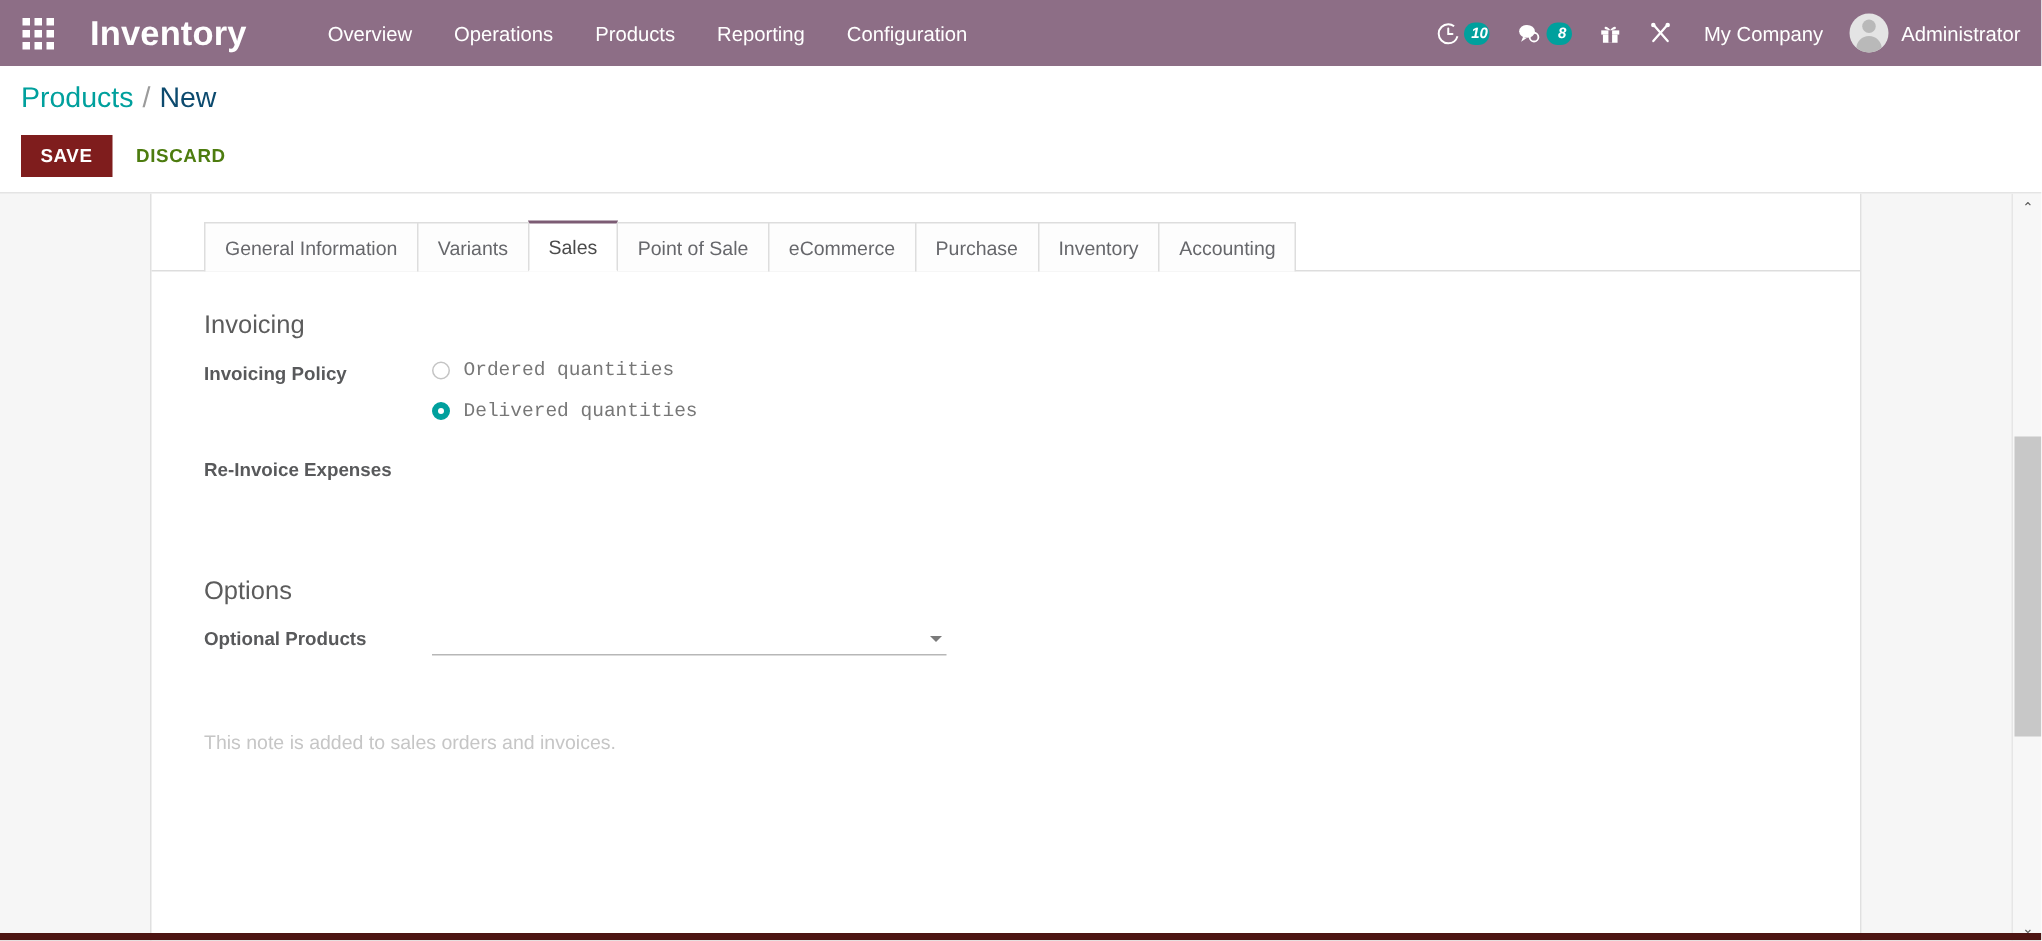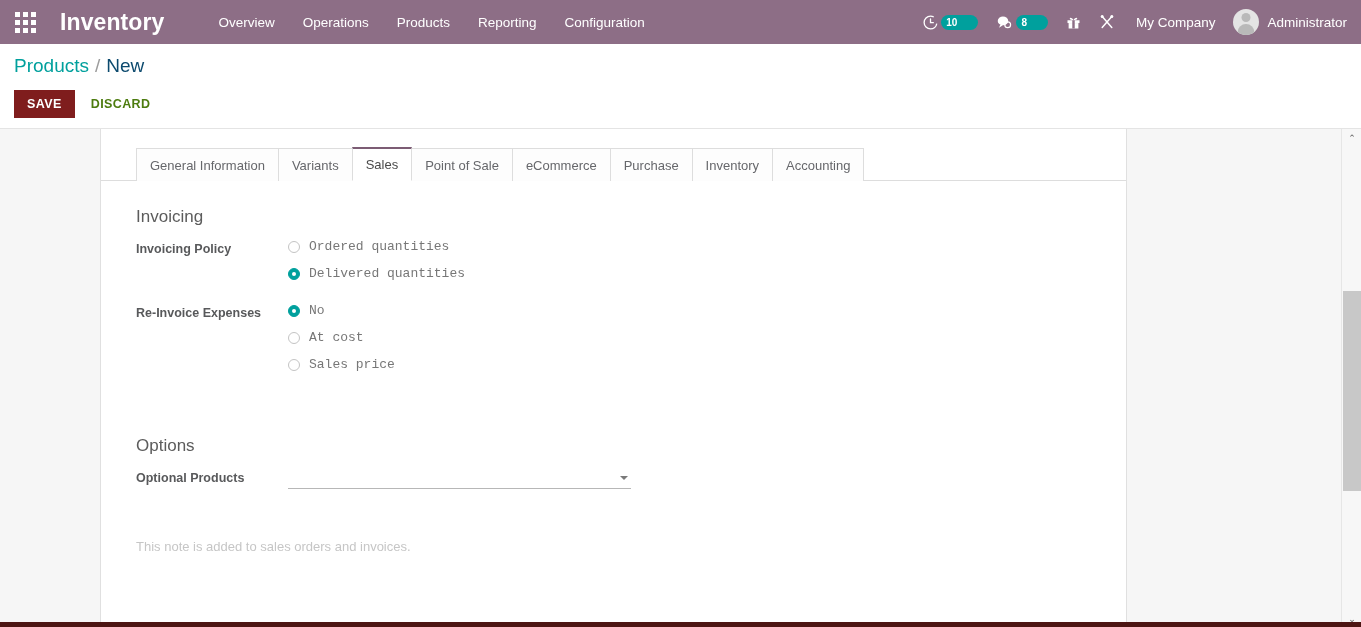--- a/index.html
+++ b/index.html
@@ -70,25 +70,26 @@
     padding: 4px 9px;
     cursor: pointer;
     height: 34px;
   }
   .badge {
     background: #00a09d;
     color: #ffffff;
     font-size: 10px;
     font-weight: bold;
     border-radius: 9px;
-    padding: 1px 21px 1px 5px;
+    padding: 1px 1px 1px 5px;
     margin-left: 3px;
     line-height: 13px;
     min-width: 17px;
-    text-align: right;
+    text-align: center;
+    font-style: italic;
   }
   .company-name {
     font-size: 13.5px;
     padding: 6px 12px;
     cursor: pointer;
     white-space: nowrap;
   }
   .user-menu {
     display: flex; align-items: center;
     gap: 8px;
@@ -171,21 +172,21 @@
     position: relative;
     height: 499px;
     background: #f6f6f6;
     border-top: 1px solid #e4e4e4;
     overflow: hidden;
   }
   .sheet-wrap {
     position: absolute;
     left: 100px;
     top: 0;
-    width: 1027px;
+    width: 1141px;
     height: 499px;
     background: #ffffff;
     border-left: 1px solid #e0e0e0;
     border-right: 1px solid #e0e0e0;
   }
   .sheet-inner { padding: 0; }
 
   
   .tabs {
     display: flex;
@@ -436,34 +437,20 @@
               <span class="radio-dot checked"></span>
               <span class="radio-label">Delivered quantities</span>
             </label>
           </div>
         </div>
 
         <div style="height:20px"></div>
 
         <div class="field-row">
           <div class="field-label">Re-Invoice Expenses</div>
-          <div class="radio-list">
-            <label class="radio-opt">
-              <span class="radio-dot checked"></span>
-              <span class="radio-label">No</span>
-            </label>
-            <label class="radio-opt">
-              <span class="radio-dot"></span>
-              <span class="radio-label">At cost</span>
-            </label>
-            <label class="radio-opt">
-              <span class="radio-dot"></span>
-              <span class="radio-label">Sales price</span>
-            </label>
-          </div>
         </div>
 
         <div class="spacer-lg"></div>
 
         <div class="group-title">Options</div>
 
         <div class="field-row">
           <div class="field-label">Optional Products</div>
           <div class="select-field">
             <span class="caret"></span>

